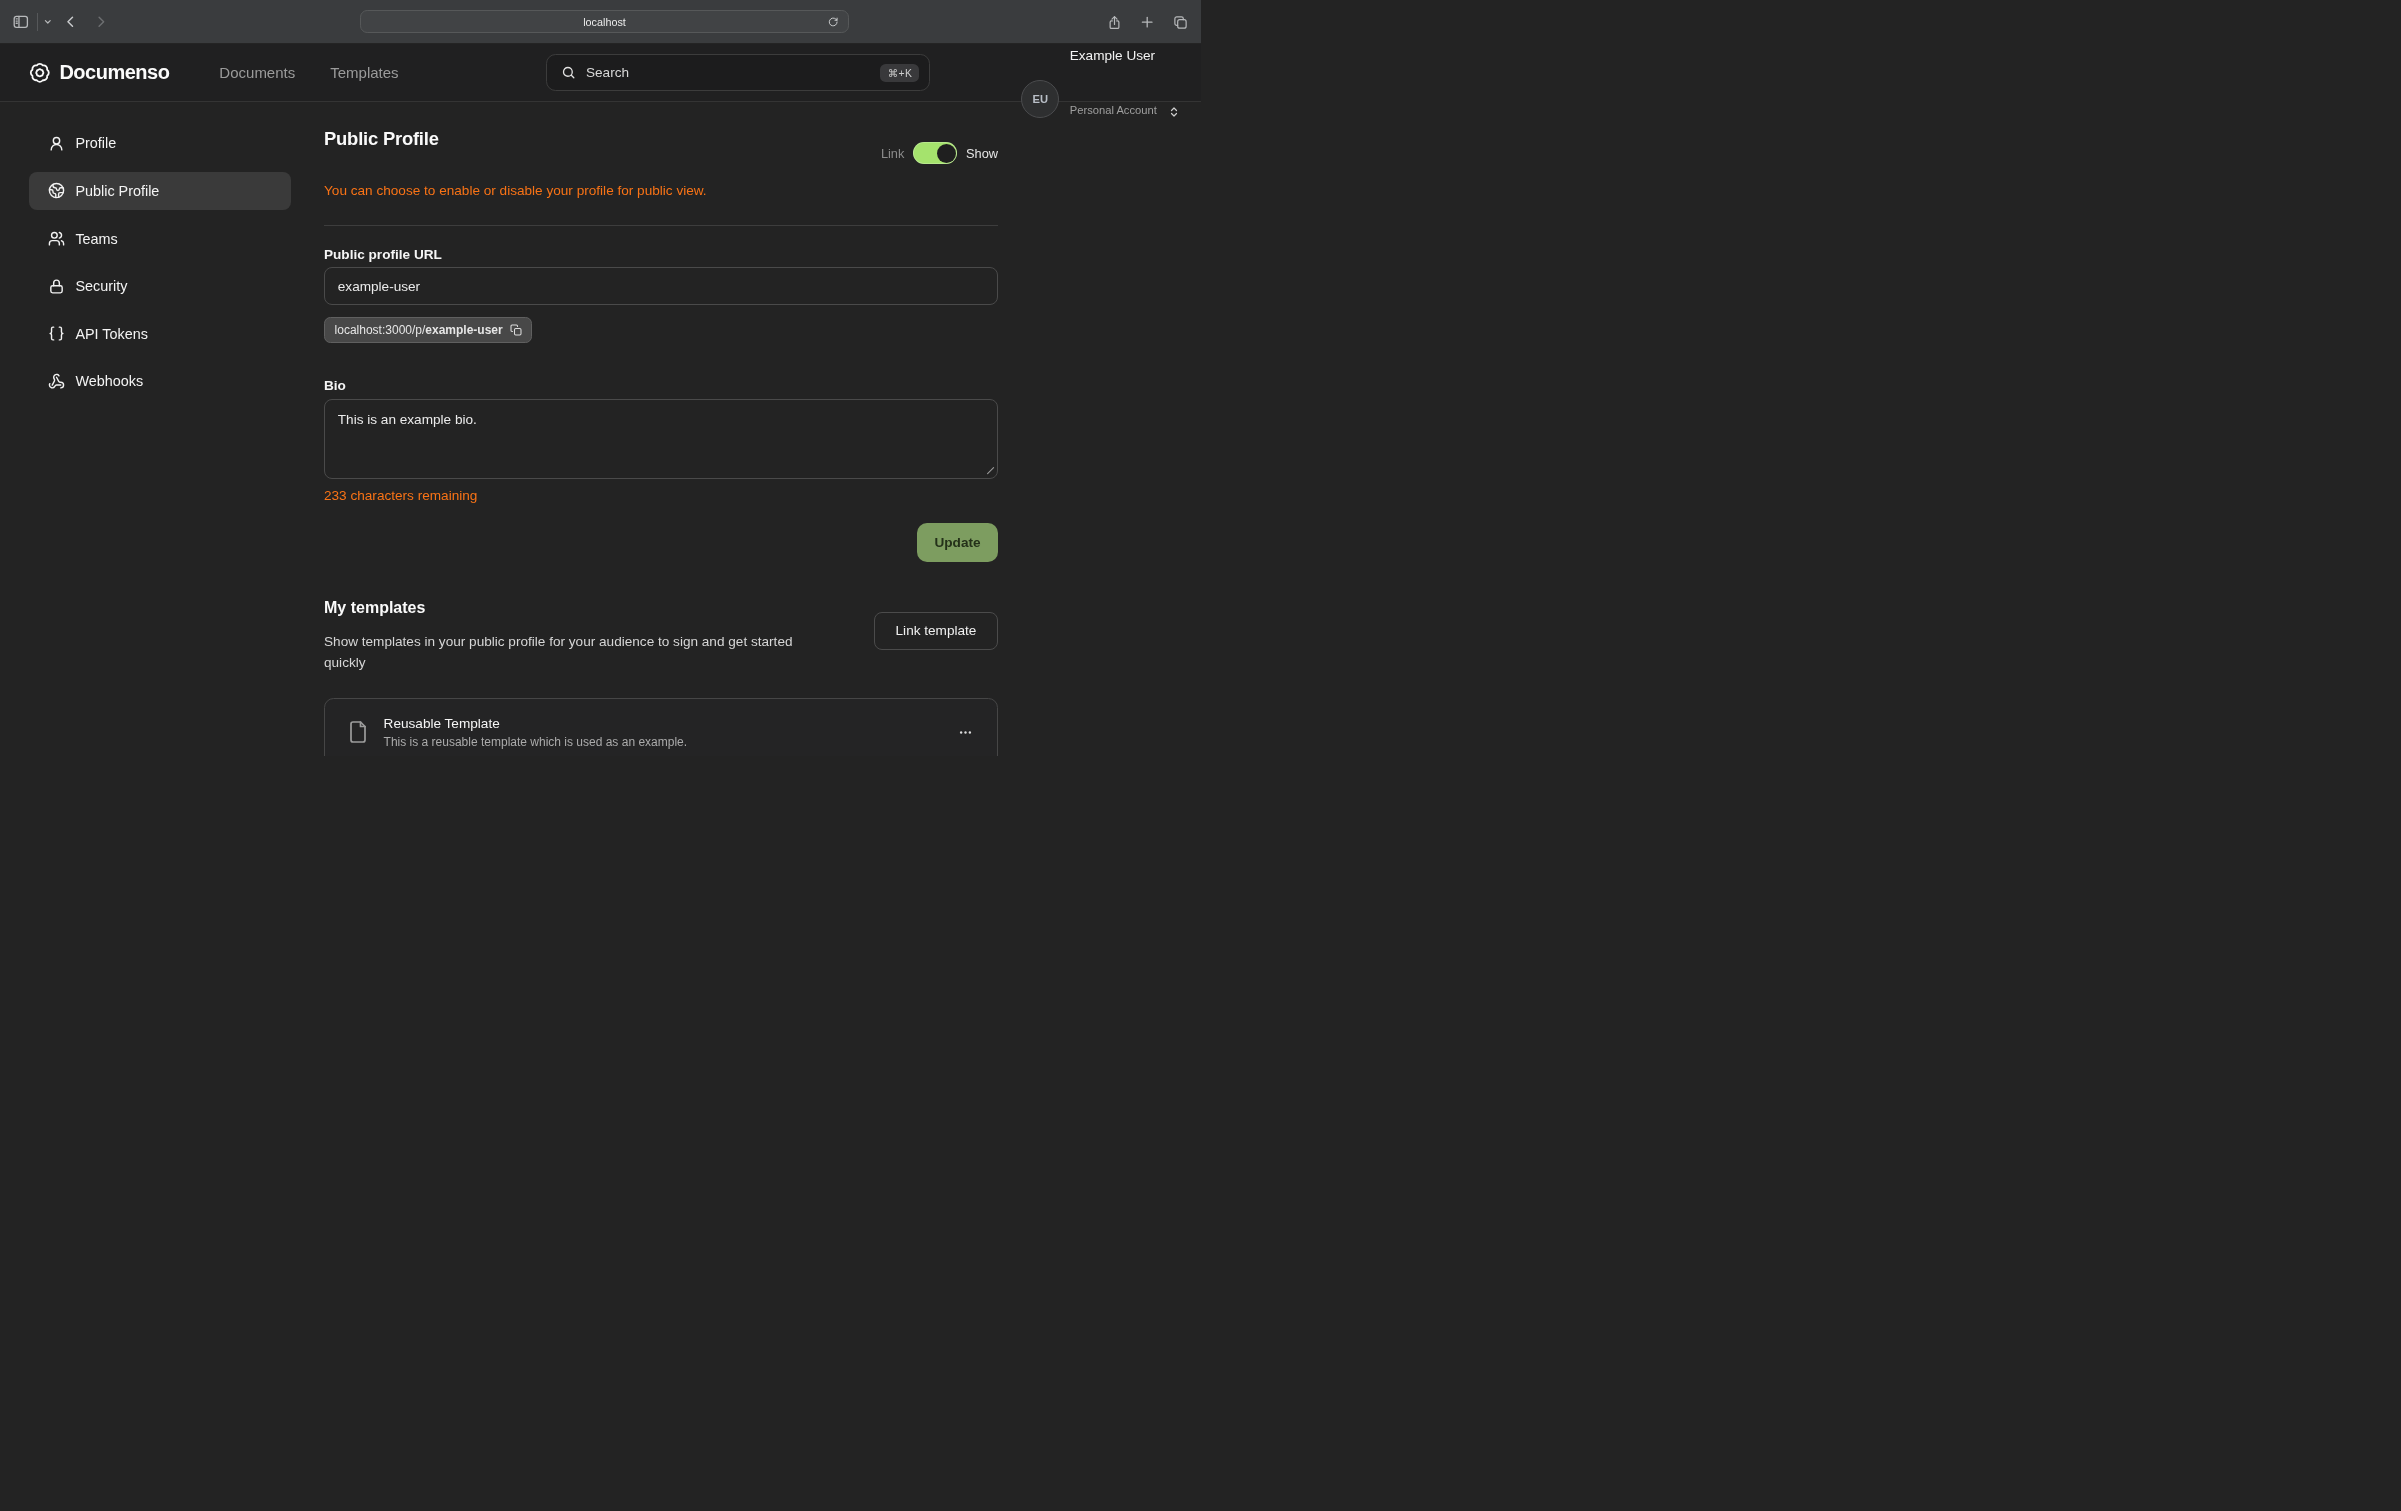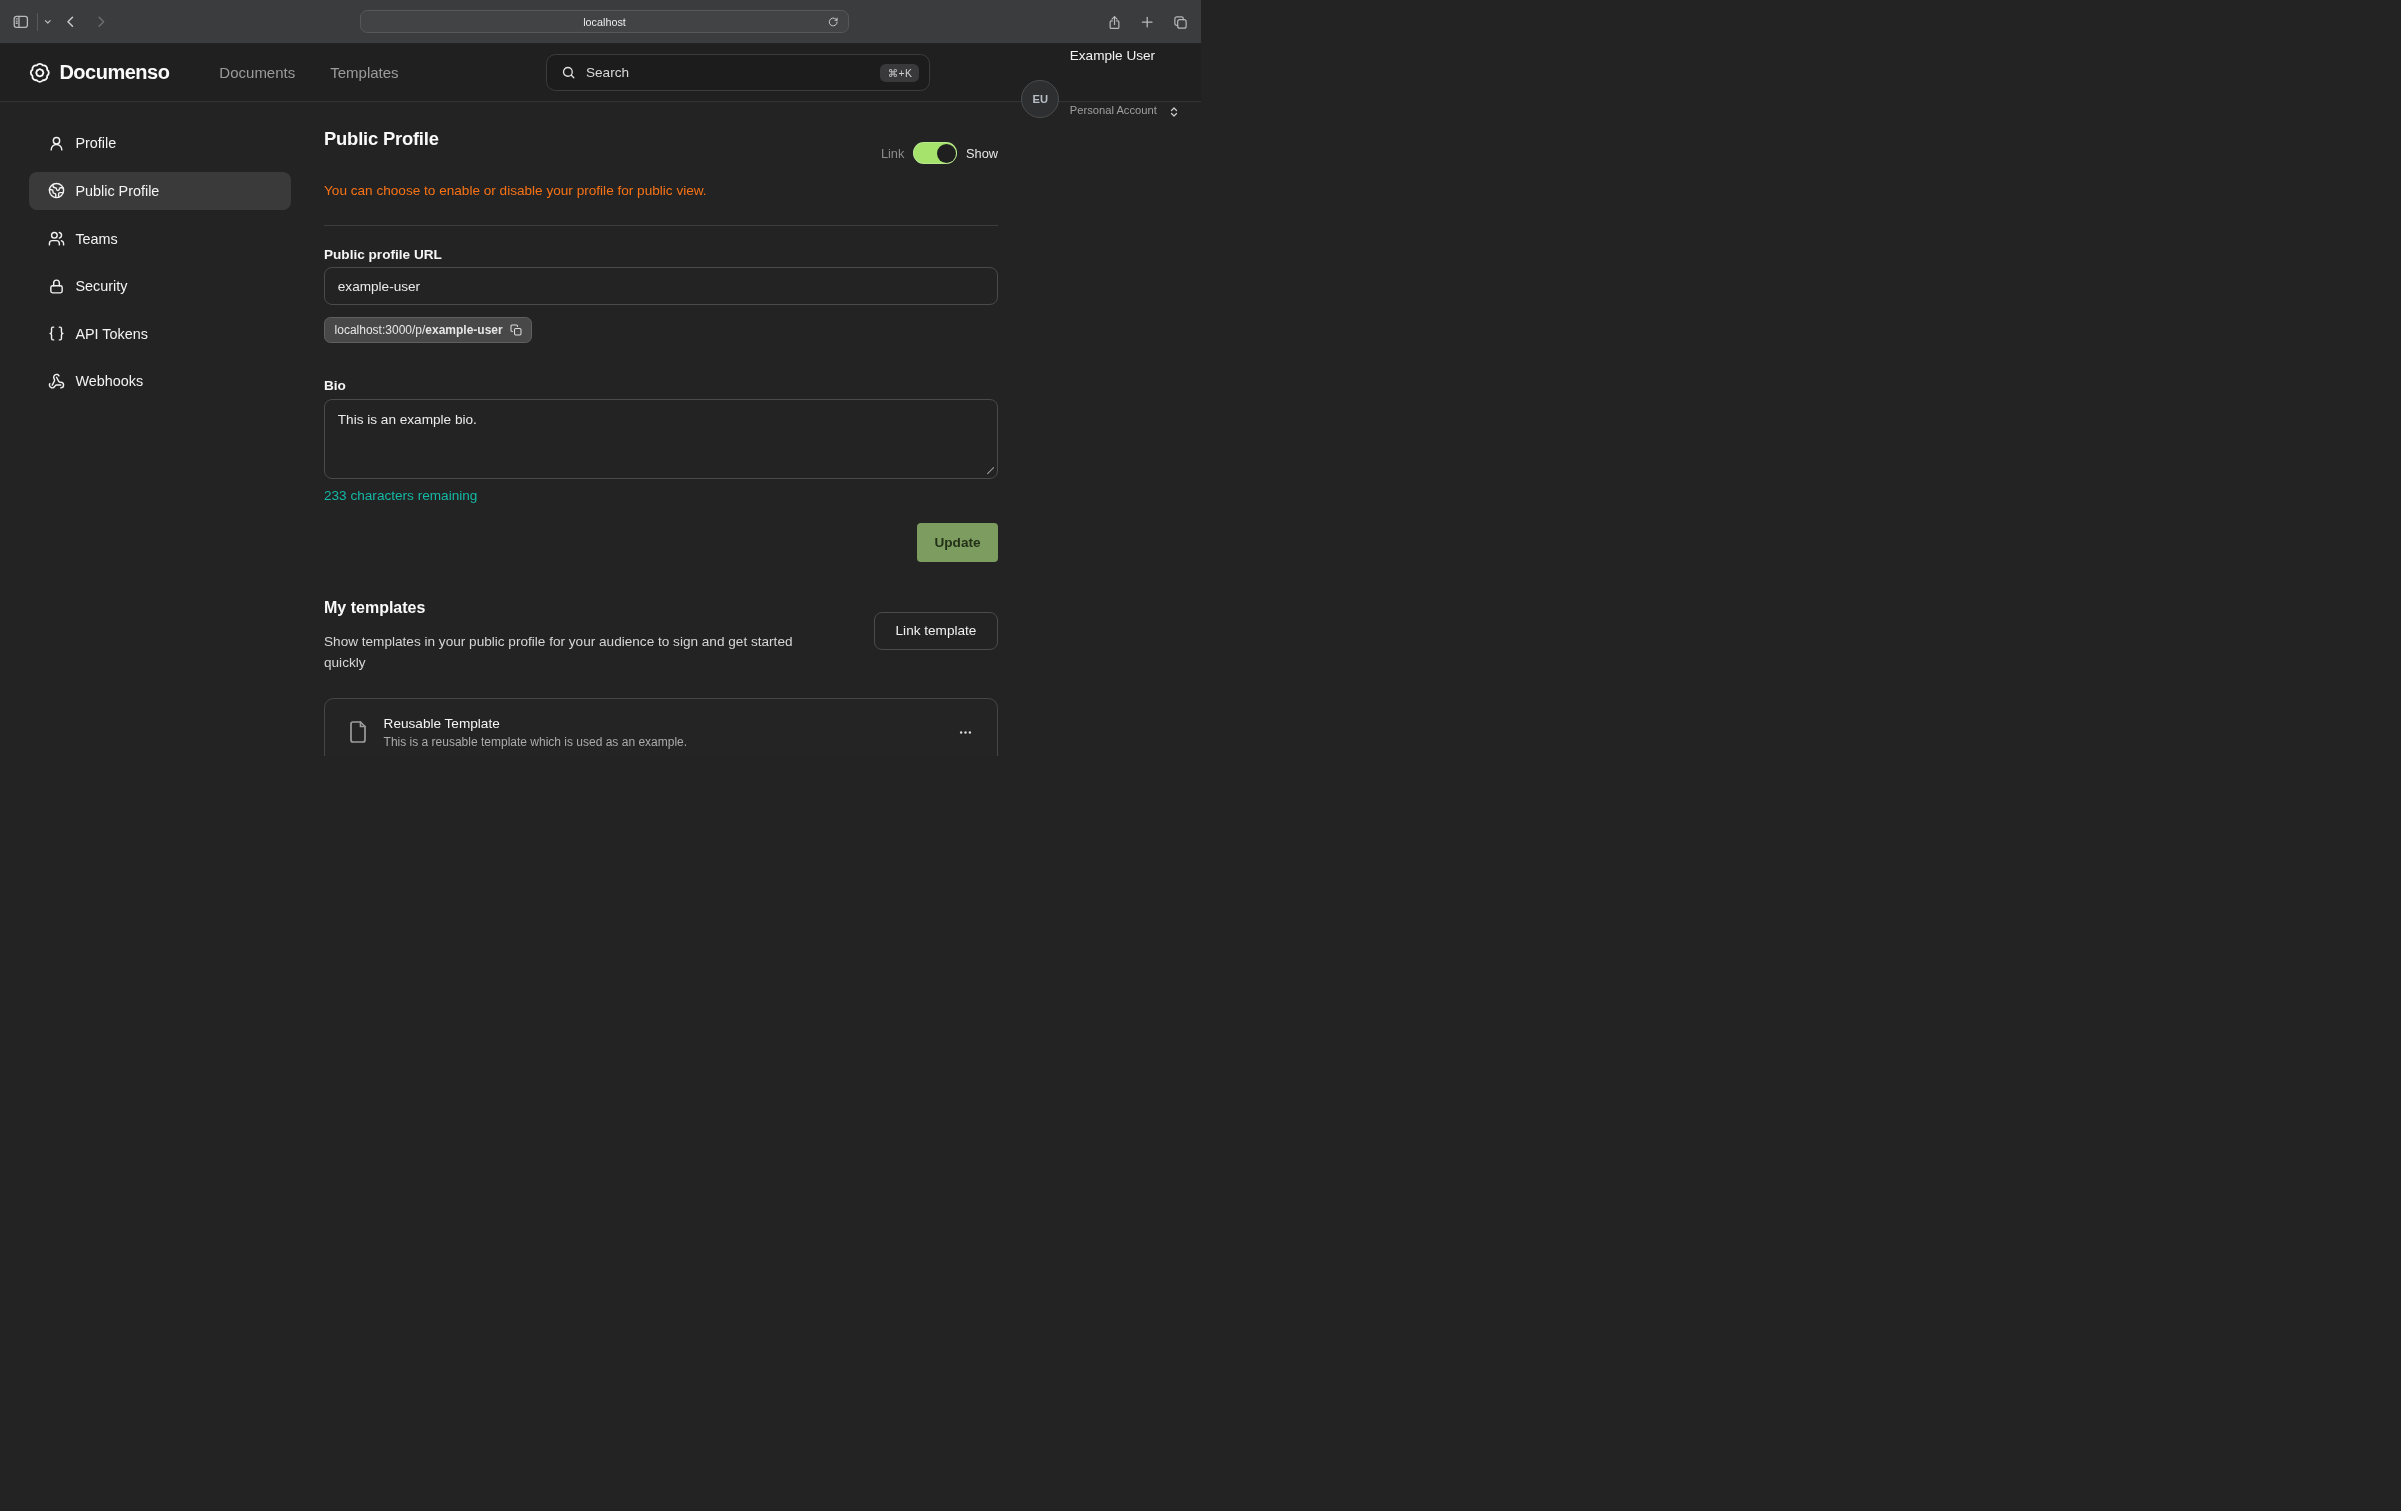--- a/index.html
+++ b/index.html
@@ -106,25 +106,25 @@
   .url-chip b { font-weight:700; }
   .url-chip .copy { color:#dcdcdc; }
 
   .bio-wrap { position:relative; margin-top:5.6px; }
   .bio-area {
     width:100%; height:80px; background:transparent; border:0.8px solid #4a4a4a;
     border-radius:8px; padding:10.4px 12.8px; resize:none; outline:none;
     font-family:"Liberation Sans", sans-serif; font-size:13.6px; color:#ebebeb; line-height:1.4; display:block;
   }
   .resize-handle { position:absolute; right:3.2px; bottom:4px; color:#9a9a9a; pointer-events:none; }
-  .remaining { font-size:13.6px; color:#14b8a6; margin-top:9.6px; }
+  .remaining { font-size:13.6px; color:#f97316; margin-top:9.6px; }
 
   .update-row { display:flex; justify-content:flex-end; margin-top:20px; }
   .btn-update {
-    width:81px; height:39px; border:none; border-radius:4px;
+    width:81px; height:39px; border:none; border-radius:10px;
     background:#7d9d60; color:#243119; font-size:13.6px; font-weight:600;
     font-family:"Liberation Sans", sans-serif; cursor:pointer;
   }
 
   .templates-head { display:flex; justify-content:space-between; align-items:flex-start; margin-top:37px; }
   .h2 { font-size:16px; font-weight:600; color:#fafafa; }
   .templates-desc { font-size:13.6px; color:#d6d6d6; margin-top:13.6px; line-height:1.55; max-width:512px; }
   .btn-link-template {
     width:124px; height:38px; margin-top:12.8px; background:transparent;
     border:0.8px solid #4b4b4b; border-radius:8px; color:#f0f0f0;

